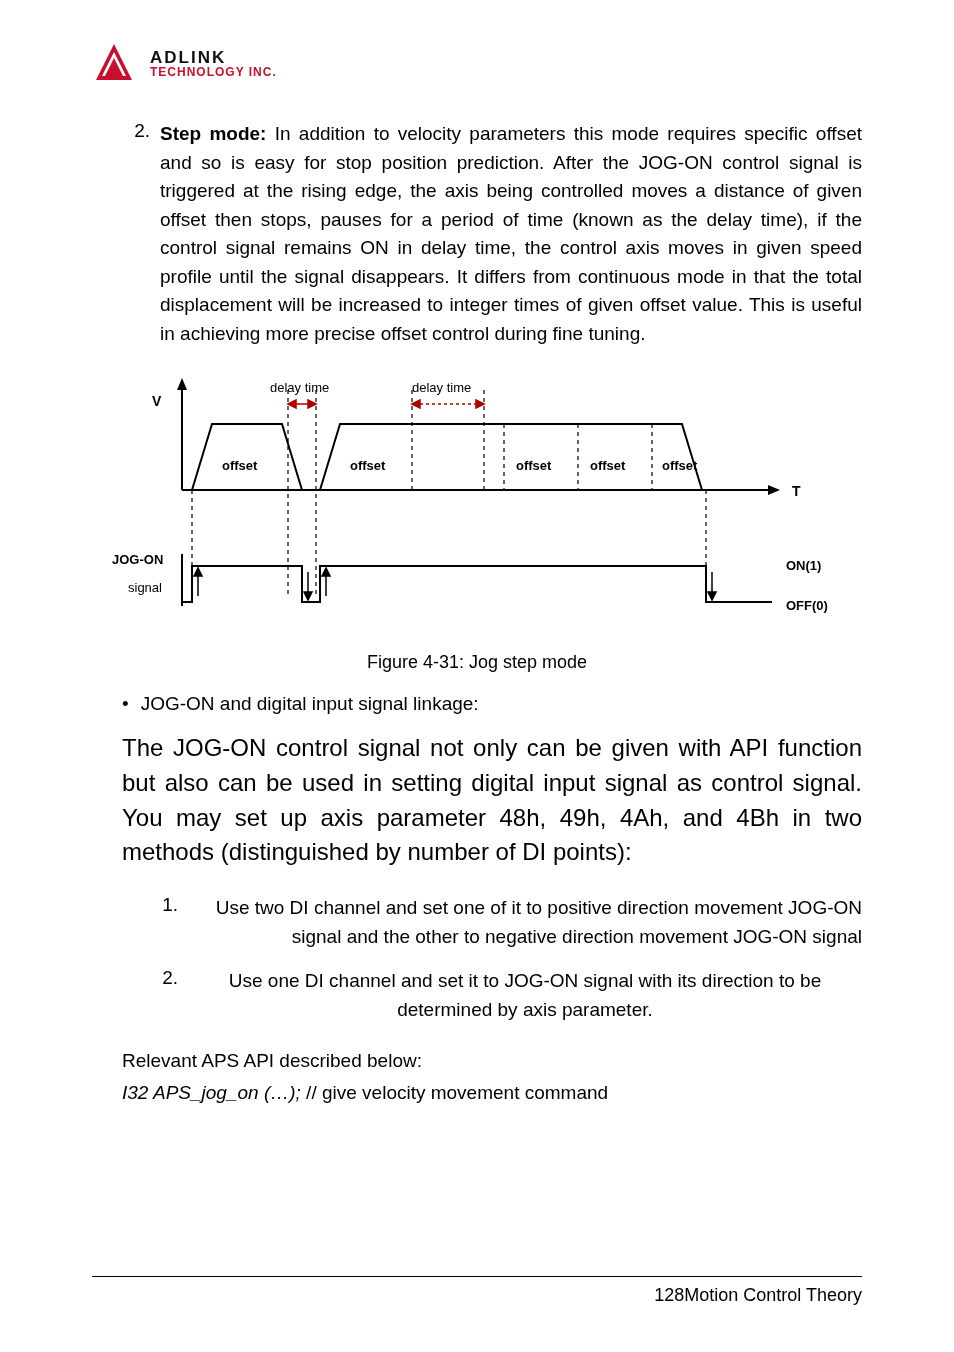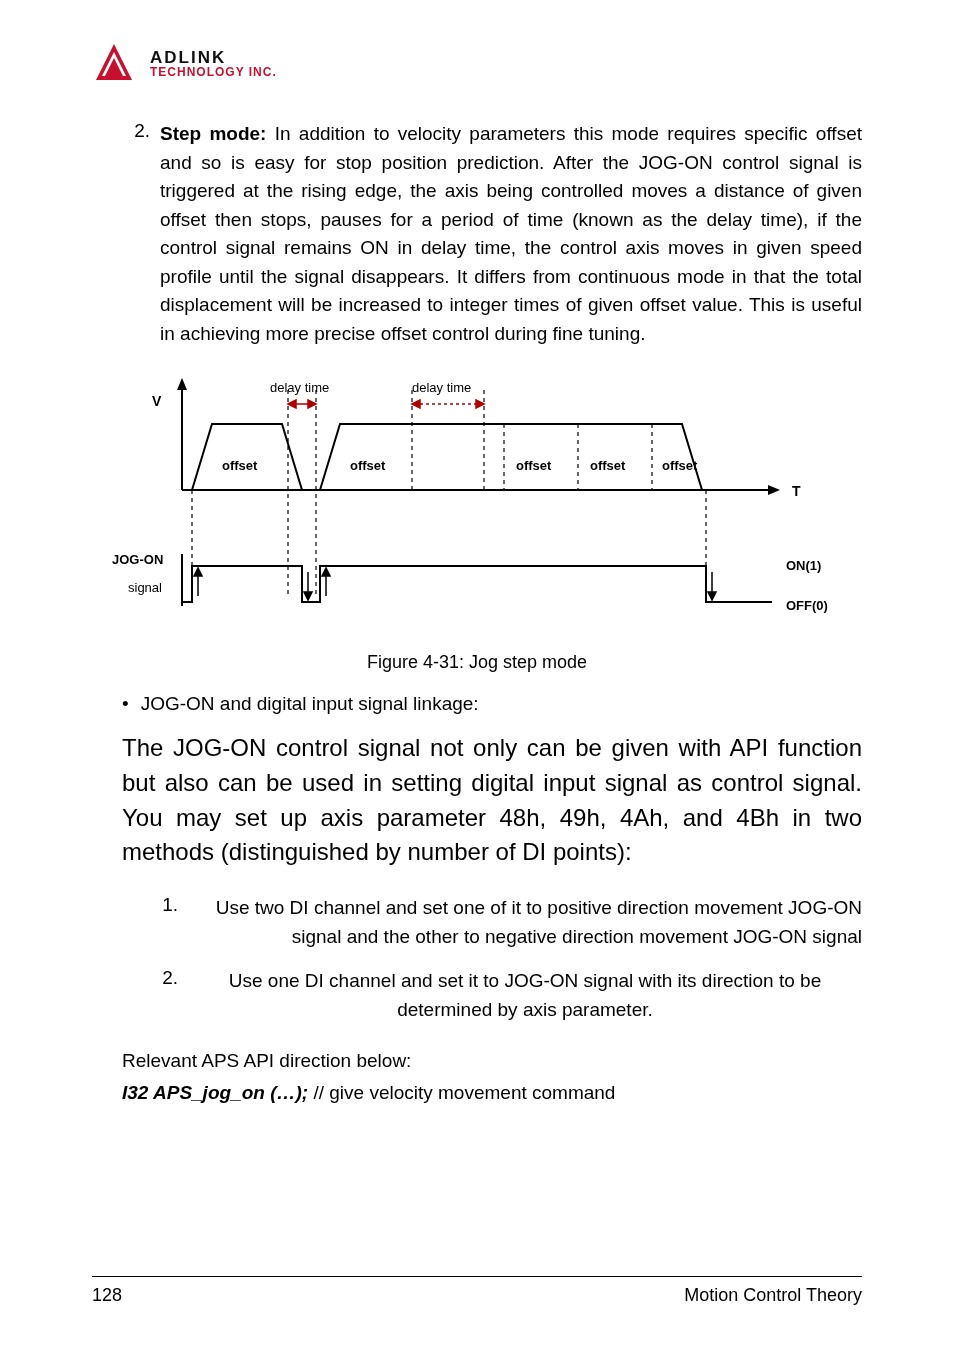--- a/index.html
+++ b/index.html
@@ -96,30 +96,30 @@
     margin-left: -30px;
     padding-left: 30px;
     margin-top: 26px;
     margin-bottom: 10px;
   }
   .api-code {
     font-size: 19px;
     margin-left: -30px;
     padding-left: 30px;
   }
-  .api-sig { font-weight: bold; font-style: italic; }
+  .api-sig { font-weight: normal; font-style: italic; }
   .footer {
     position: absolute;
     bottom: 46px;
     left: 92px;
     right: 92px;
     border-top: 1.5px solid #000;
     padding-top: 8px;
     display: flex;
-    justify-content: space-between;
+    justify-content: flex-end;
     font-size: 18px;
   }
 </style>
 </head>
 <body>
 
 <div class="page">
 
   <div class="logo-area">
     <span class="logo-mark">
@@ -224,21 +224,21 @@
       <div class="item-num">
         <div class="num-marker">1.</div>
         <div class="item-body" style="text-align:right">Use two DI channel and set one of it to positive direction movement JOG-ON signal and the other to negative direction movement JOG-ON signal</div>
       </div>
       <div class="item-num">
         <div class="num-marker">2.</div>
         <div class="item-body" style="text-align:center">Use one DI channel and set it to JOG-ON signal with its direction to be determined by axis parameter.</div>
       </div>
     </div>
 
-    <div class="api-line">Relevant APS API direction below:</div>
+    <div class="api-line">Relevant APS API described below:</div>
     <div class="api-code">
       <span class="api-sig">I32 APS_jog_on (…);</span><span> // give velocity movement command</span>
     </div>
 
   </div>
 
   <div class="footer">
     <span>128</span>
     <span>Motion Control Theory</span>
   </div>

